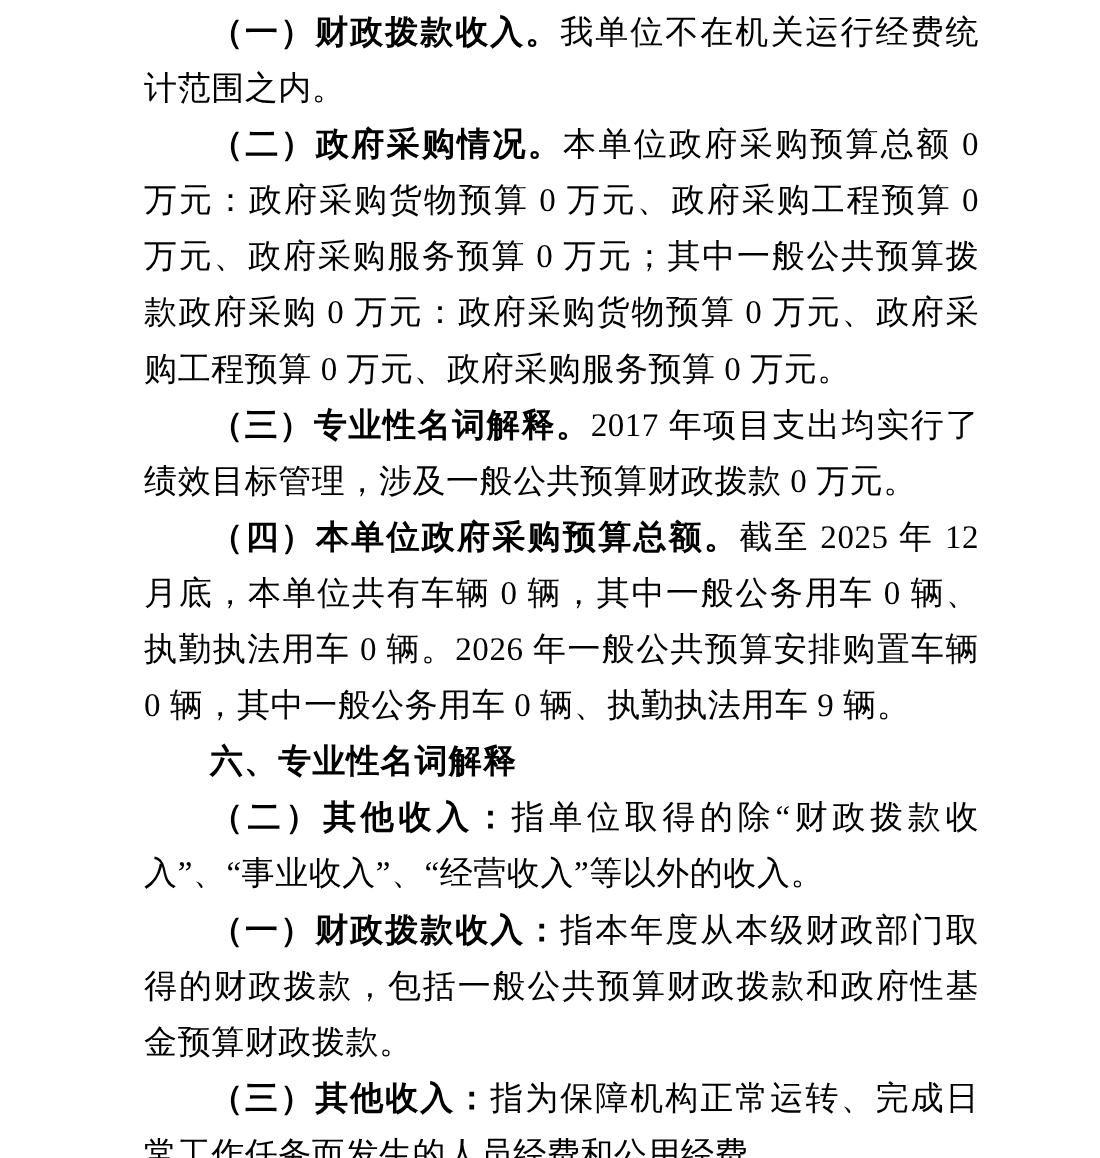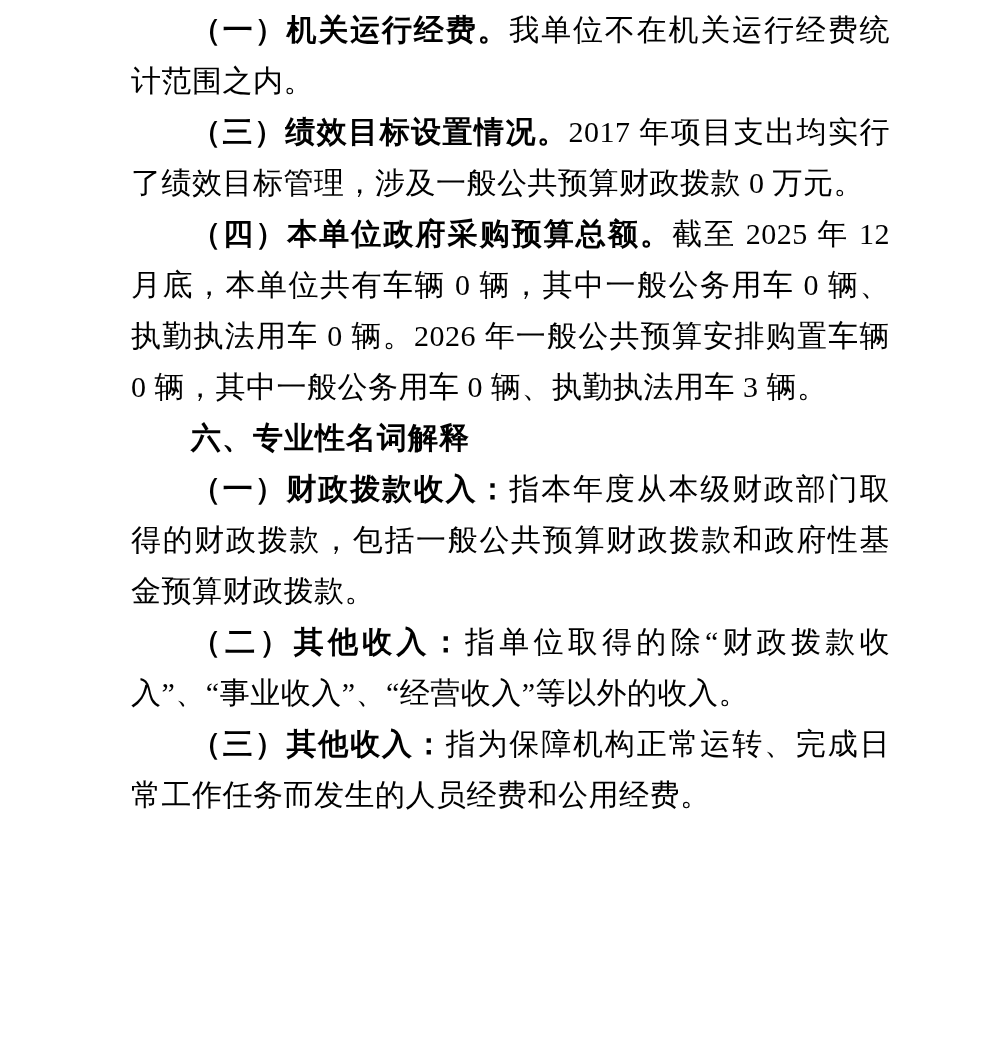--- a/index.html
+++ b/index.html
@@ -39,21 +39,22 @@
       letter-spacing: 1px;
     }
     .run { font-weight: 400; }
     .run.bold { font-weight: 700; text-align: center; }
   </style>
 </head>
 <body>
 
 <div class="page">
   <div class="doc-body">
-      <p class="body"><span class="run bold">（一）机关运行经费。</span><span class="run">我单位不在机关运行经费统计范围之内。</span></p>
-      <p class="body"><span class="run bold">（三）绩效目标设置情况。</span><span class="run">2017 年项目支出均实行了绩效目标管理，涉及一般公共预算财政拨款 0 万元。</span></p>
-      <p class="body"><span class="run bold">（四）本单位政府采购预算总额。</span><span class="run">截至 2025 年 12 月底，本单位共有车辆 0 辆，其中一般公务用车 0 辆、执勤执法用车 0 辆。2026 年一般公共预算安排购置车辆 0 辆，其中一般公务用车 0 辆、执勤执法用车 3 辆。</span></p>
+      <p class="body"><span class="run bold">（一）财政拨款收入。</span><span class="run">我单位不在机关运行经费统计范围之内。</span></p>
+      <p class="body"><span class="run bold">（二）政府采购情况。</span><span class="run">本单位政府采购预算总额 0 万元：政府采购货物预算 0 万元、政府采购工程预算 0 万元、政府采购服务预算 0 万元；其中一般公共预算拨款政府采购 0 万元：政府采购货物预算 0 万元、政府采购工程预算 0 万元、政府采购服务预算 0 万元。</span></p>
+      <p class="body"><span class="run bold">（三）专业性名词解释。</span><span class="run">2017 年项目支出均实行了绩效目标管理，涉及一般公共预算财政拨款 0 万元。</span></p>
+      <p class="body"><span class="run bold">（四）本单位政府采购预算总额。</span><span class="run">截至 2025 年 12 月底，本单位共有车辆 0 辆，其中一般公务用车 0 辆、执勤执法用车 0 辆。2026 年一般公共预算安排购置车辆 0 辆，其中一般公务用车 0 辆、执勤执法用车 9 辆。</span></p>
       <p class="heading"><span class="run bold">六、专业性名词解释</span></p>
+      <p class="body"><span class="run bold">（二）其他收入：</span><span class="run">指单位取得的除“财政拨款收入”、“事业收入”、“经营收入”等以外的收入。</span></p>
       <p class="body"><span class="run bold">（一）财政拨款收入：</span><span class="run">指本年度从本级财政部门取得的财政拨款，包括一般公共预算财政拨款和政府性基金预算财政拨款。</span></p>
-      <p class="body"><span class="run bold">（二）其他收入：</span><span class="run">指单位取得的除“财政拨款收入”、“事业收入”、“经营收入”等以外的收入。</span></p>
       <p class="body"><span class="run bold">（三）其他收入：</span><span class="run">指为保障机构正常运转、完成日常工作任务而发生的人员经费和公用经费。</span></p>
     </div>
 </div>
 
 </body></html>

